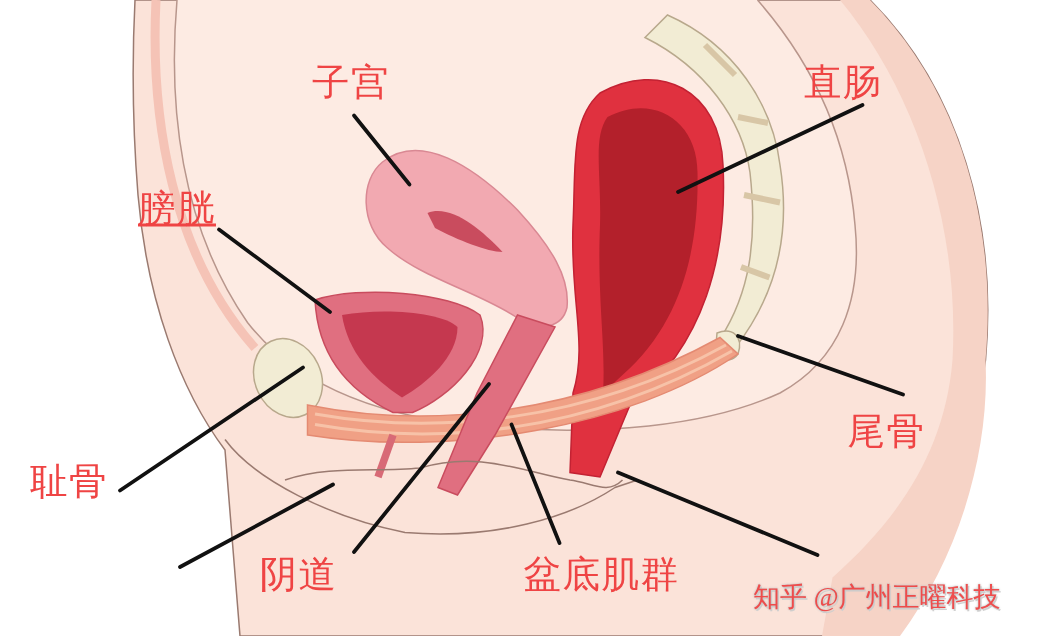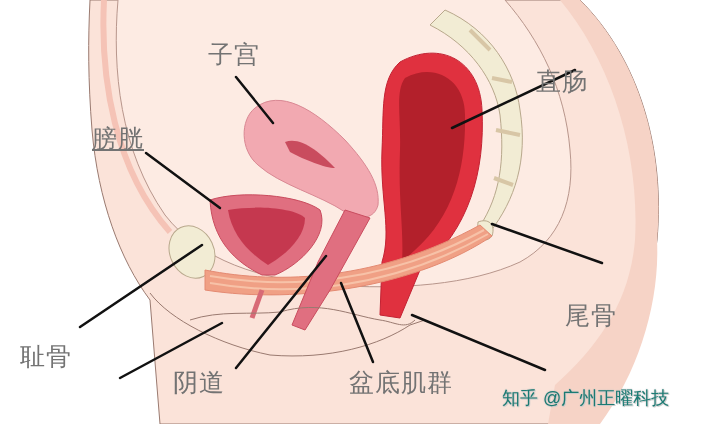--- a/index.html
+++ b/index.html
@@ -1,20 +1,20 @@
 <!DOCTYPE html>
 <html><head>
 <meta charset="utf-8">
 <style>
   html, body { margin:0; padding:0; background:#ffffff; }
   body { width:709px; height:424px; overflow:hidden; position:relative; font-family:"DejaVu Sans", sans-serif; }
   #stage { position:absolute; left:0; top:0; width:709px; height:424px; }
   #stage svg { position:absolute; left:0; top:0; }
-  .label { position:absolute; color:#737373; font-size:25px; line-height:1; letter-spacing:1px; white-space:nowrap; font-family:"DejaVu Sans", sans-serif; }
-  .watermark { position:absolute; color:#0f766e; font-size:18px; line-height:1; white-space:nowrap; font-family:Liberation Sans, sans-serif;
+  .label { position:absolute; color:#ef4444; font-size:25px; line-height:1; letter-spacing:1px; white-space:nowrap; font-family:"DejaVu Sans", sans-serif; }
+  .watermark { position:absolute; color:#ef4444; font-size:18px; line-height:1; white-space:nowrap; font-family:Liberation Serif, serif;
                text-shadow: 0 0 1px #b9b9b9, 0 0 2px #c8c8c8, 1px 1px 0 #cfcfcf; opacity:0.95; }
 </style>
 </head>
 <body>
 
 <div id="stage">
   <svg width="709" height="424" viewBox="0 0 709 424">
 
     <path d="M90,0 L580,0 C640,60 665,150 657,240 C650,300 620,350 565,395 L550,424 L160,424 L150,300 C120,260 98,200 92,130 C88,80 88,40 90,0 Z" fill="#fbe3d9" stroke="#9a7a70" stroke-width="1"></path>
 
@@ -57,20 +57,20 @@
       <line x1="120" y1="378" x2="222" y2="323"></line>
       <line x1="236" y1="368" x2="326" y2="256"></line>
       <line x1="602" y1="263" x2="492" y2="224"></line>
       <line x1="373" y1="362" x2="341" y2="283"></line>
       <line x1="545" y1="370" x2="412" y2="315"></line>
     </g>
   </svg>
 
   <div class="label" style="left:208px;top:42px;">子宫</div>
   <div class="label" style="left:92px;top:126px;text-decoration:underline;">膀胱</div>
-  <div class="label" style="left:536px;top:42px;margin-top:27px;">直肠</div>
-  <div class="label" style="left:20px;top:344px;">耻骨</div>
+  <div class="label" style="left:536px;top:42px;">直肠</div>
+  <div class="label" style="left:20px;top:308px;">耻骨</div>
   <div class="label" style="left:173px;top:370px;">阴道</div>
-  <div class="label" style="left:565px;top:275px;margin-top:28px;">尾骨</div>
+  <div class="label" style="left:565px;top:275px;">尾骨</div>
   <div class="label" style="left:349px;top:370px;">盆底肌群</div>
 
   <div class="watermark" style="left:502px;top:389px;">知乎 @广州正曜科技</div>
 </div>
 
 </body></html>

